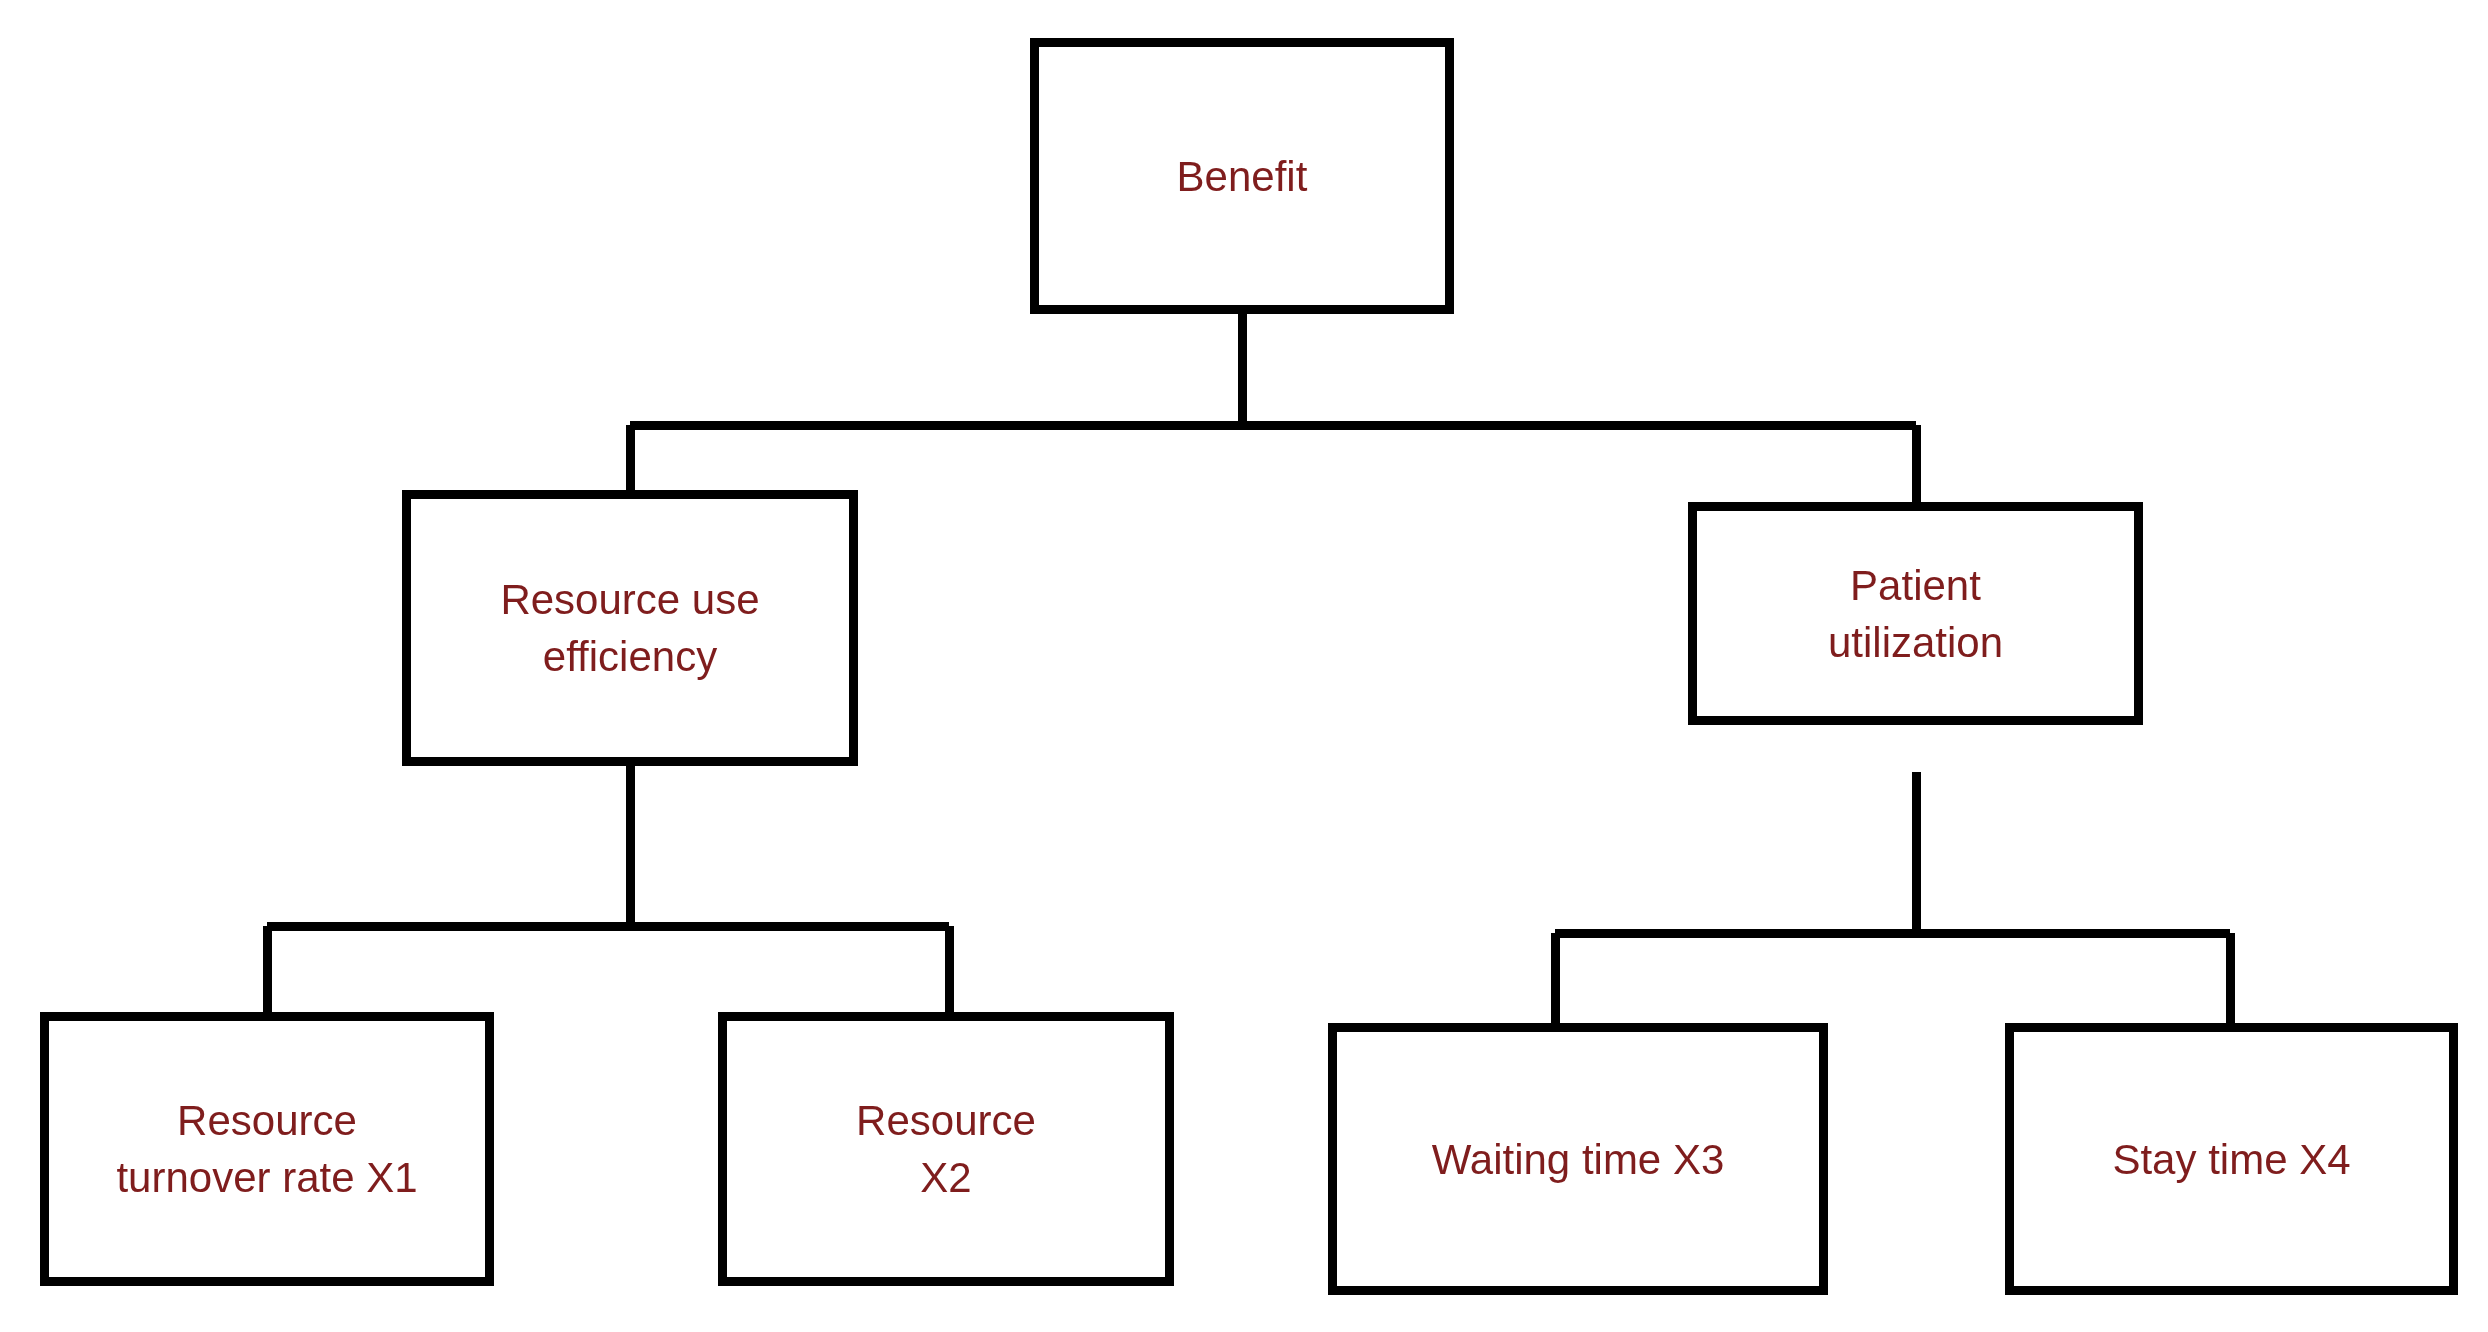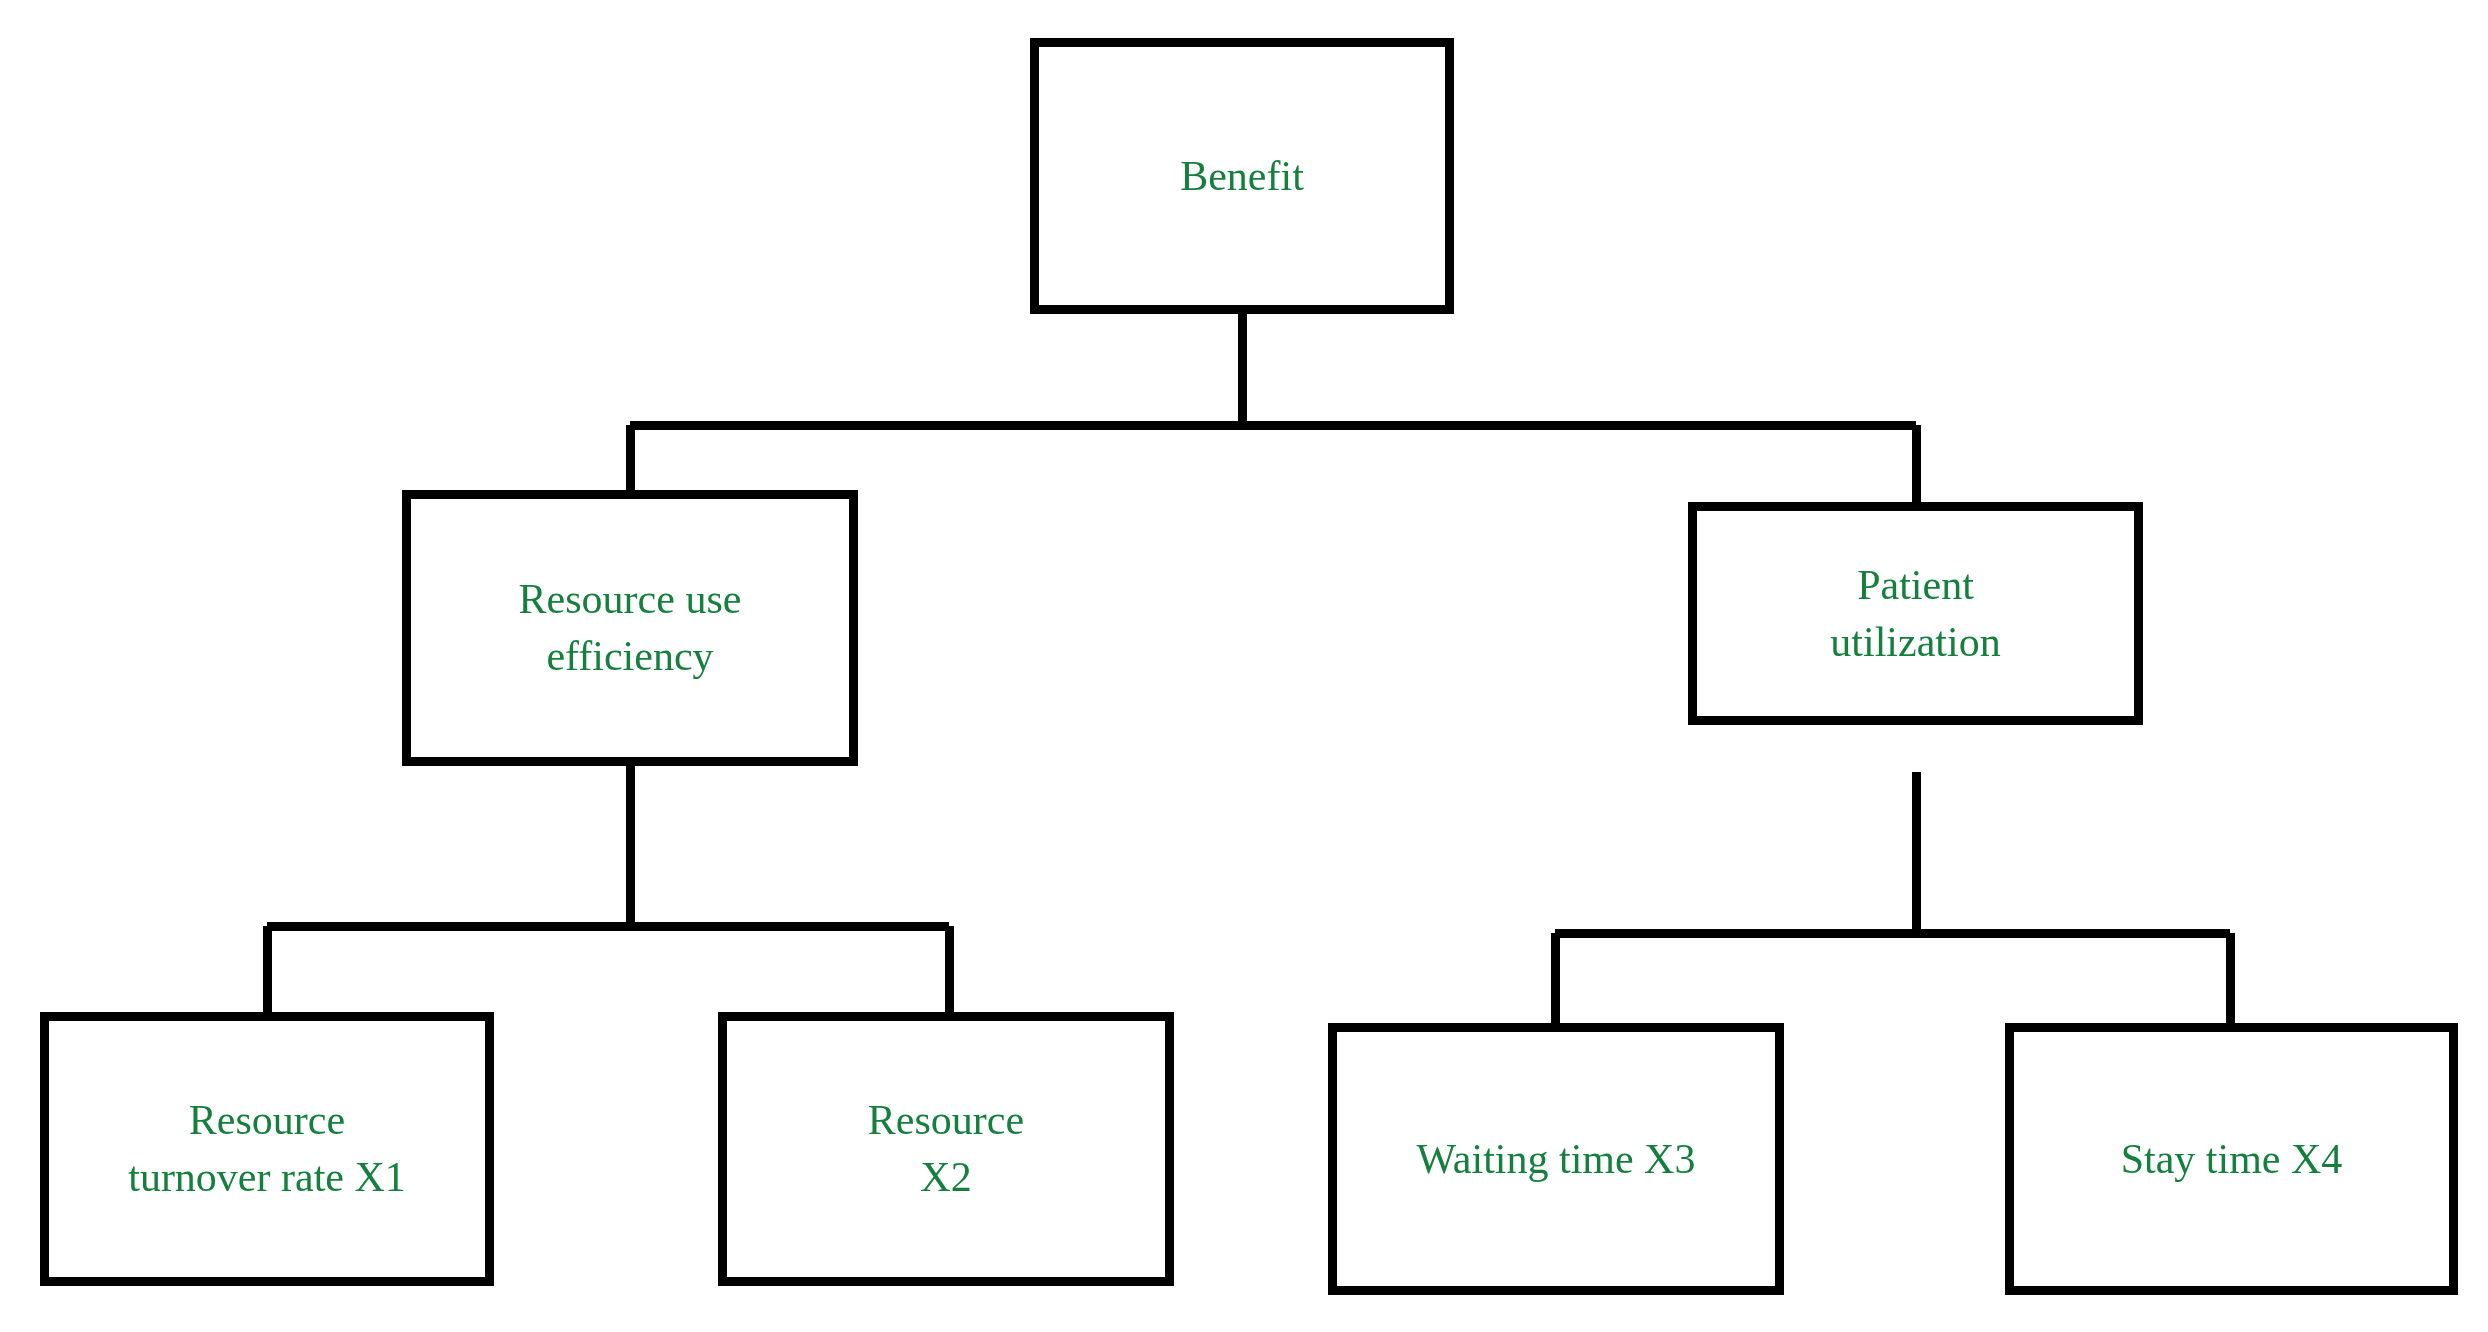--- a/index.html
+++ b/index.html
@@ -5,22 +5,22 @@
   html, body {
     margin: 0;
     padding: 0;
     background: #ffffff;
   }
   #canvas {
     position: relative;
     width: 2488px;
     height: 1332px;
     background: #ffffff;
-    font-family: Liberation Serif, serif;
-    color: #15803d;
+    font-family: Liberation Sans, sans-serif;
+    color: #7f1d1d;
     overflow: hidden;
   }
   #connectors {
     position: absolute;
     left: 0;
     top: 0;
     width: 2488px;
     height: 1332px;
   }
   #connectors path {
@@ -41,21 +41,21 @@
     font-size: 42px;
     line-height: 57px;
     white-space: nowrap;
   }
   
   #node-benefit                   { left: 1030px; top:   38px; width: 424px; height: 276px; }
   #node-resource-use-efficiency   { left:  402px; top:  490px; width: 456px; height: 276px; align-items: center; }
   #node-patient-satisfaction      { left: 1688px; top:  502px; width: 455px; height: 223px; }
   #node-resource-turnover-rate    { left:   40px; top: 1012px; width: 454px; height: 274px; }
   #node-resource-utilization-rate { left:  718px; top: 1012px; width: 456px; height: 274px; }
-  #node-waiting-time              { left: 1328px; top: 1023px; width: 456px; height: 272px; text-align: center; }
+  #node-waiting-time              { left: 1328px; top: 1023px; width: 500px; height: 272px; text-align: center; }
   #node-stay-time                 { left: 2005px; top: 1023px; width: 453px; height: 272px; }
 </style>
 </head>
 <body>
 
 <div id="canvas">
 
   <svg id="connectors" viewBox="0 0 2488 1332" xmlns="http://www.w3.org/2000/svg" shape-rendering="crispEdges">
 
     <path d="M1242,312 V429"></path>

